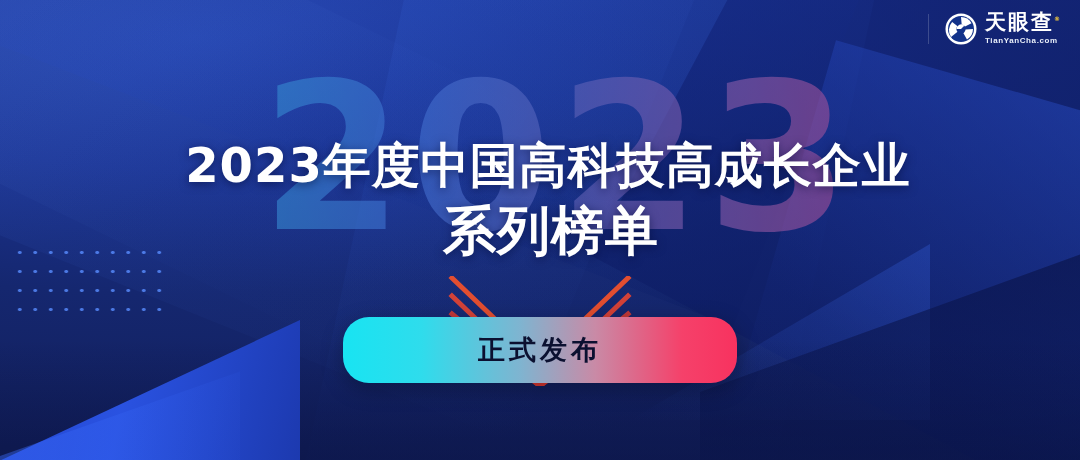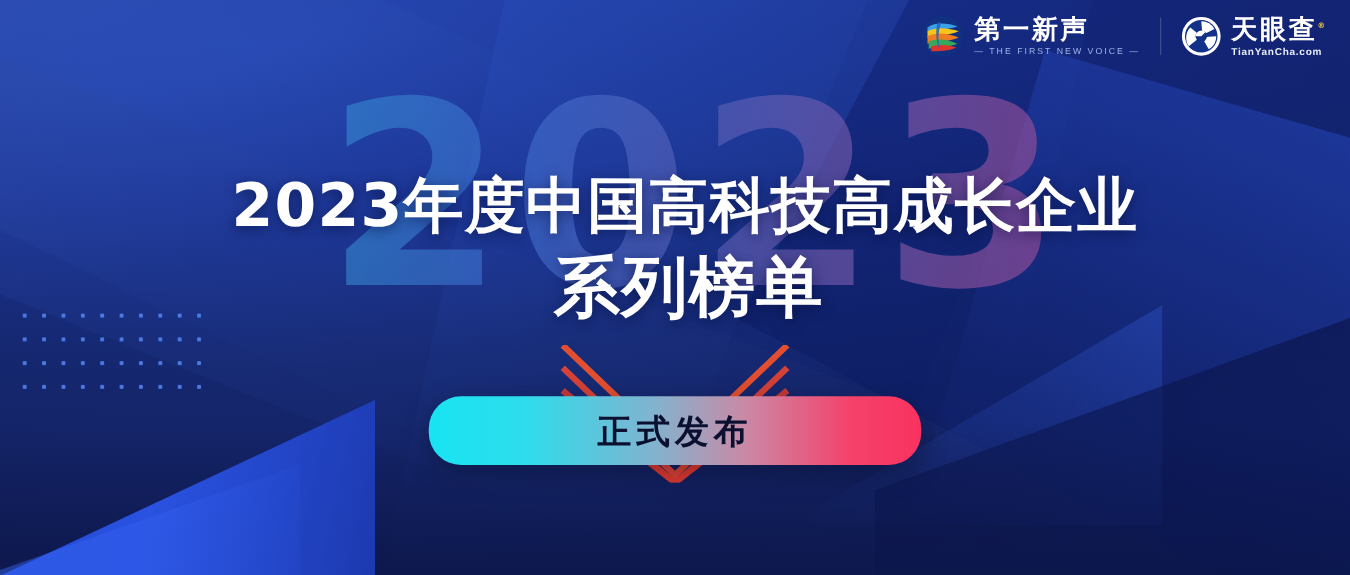--- a/index.html
+++ b/index.html
@@ -125,21 +125,21 @@
     font-family:"DejaVu Sans","Liberation Sans",sans-serif;
     text-shadow:0 2px 10px rgba(4,10,50,.55);
     white-space:nowrap;
   }
   .title-line.l1{font-size:48px;padding-left:16px;}
   .title-line.l2{font-size:53px;margin-top:2px;padding-left:22px;}
 
   
   .pill{
     position:absolute;left:50%;top:317px;transform:translateX(-50%);
-    width:394px;height:55px;
+    width:394px;height:66px;
     border-radius:26px;
     background:linear-gradient(90deg,#18e4f2 0%,#2fdcec 20%,#7fb4d0 45%,#c98aa6 64%,#f5416a 86%,#f8325f 100%);
     display:flex;align-items:center;justify-content:center;
     box-shadow:0 6px 22px rgba(0,0,0,.28);
   }
   .pill-label{
     color:#0b1030;
     font-size:27px;
     font-weight:600;
     letter-spacing:4px;
@@ -215,37 +215,20 @@
     <div class="title-line l1">2023年度中国高科技高成长企业</div>
     <div class="title-line l2">系列榜单</div>
   </div>
 
   <div class="pill">
     <span class="pill-label">正式发布</span>
   </div>
 
   <div class="logos">
 
-    <div class="logo">
-      <div class="mark-dyxs">
-        <svg width="34" height="34" viewBox="0 0 34 34">
-          <circle cx="17" cy="17" r="16.5" fill="#11307f"></circle>
-          <path d="M5 10 C12 5, 22 7, 29 9 C22 12, 13 11, 5 14 Z" fill="#3aa0e8"></path>
-          <path d="M5 13 C13 9, 23 11, 30 13 C22 17, 12 15, 5 18 Z" fill="#f5c518"></path>
-          <path d="M5 17 C13 13, 23 15, 30 18 C22 22, 12 20, 5 23 Z" fill="#f07c22"></path>
-          <path d="M6 21 C14 18, 23 20, 29 23 C22 26, 13 25, 6 27 Z" fill="#37a85a"></path>
-          <path d="M8 25 C15 23, 23 24, 28 26 C22 29, 14 29, 8 29 Z" fill="#e0342f"></path>
-          <path d="M13 6 C11 14, 12 24, 16 30 C13 24, 13 14, 16 6 Z" fill="#1b62c4" opacity=".85"></path>
-        </svg>
-      </div>
-      <div class="logo-text">
-        <div class="logo-cn">第一新声</div>
-        <div class="logo-en">— THE FIRST NEW VOICE —</div>
-      </div>
-    </div>
 
     <div class="logo-sep"></div>
 
     <div class="logo">
       <div class="mark-tyc">
         <svg width="32" height="32" viewBox="0 0 32 32">
           <circle cx="16" cy="16" r="15.5" fill="#ffffff"></circle>
           <circle cx="16" cy="16" r="13" fill="#12328a"></circle>
           <path d="M16 4 a12 12 0 0 1 10.5 6.2 L17 15 Z" fill="#ffffff"></path>
           <path d="M28 16 a12 12 0 0 1 -6 10.4 L16.5 16.8 Z" fill="#ffffff"></path>

